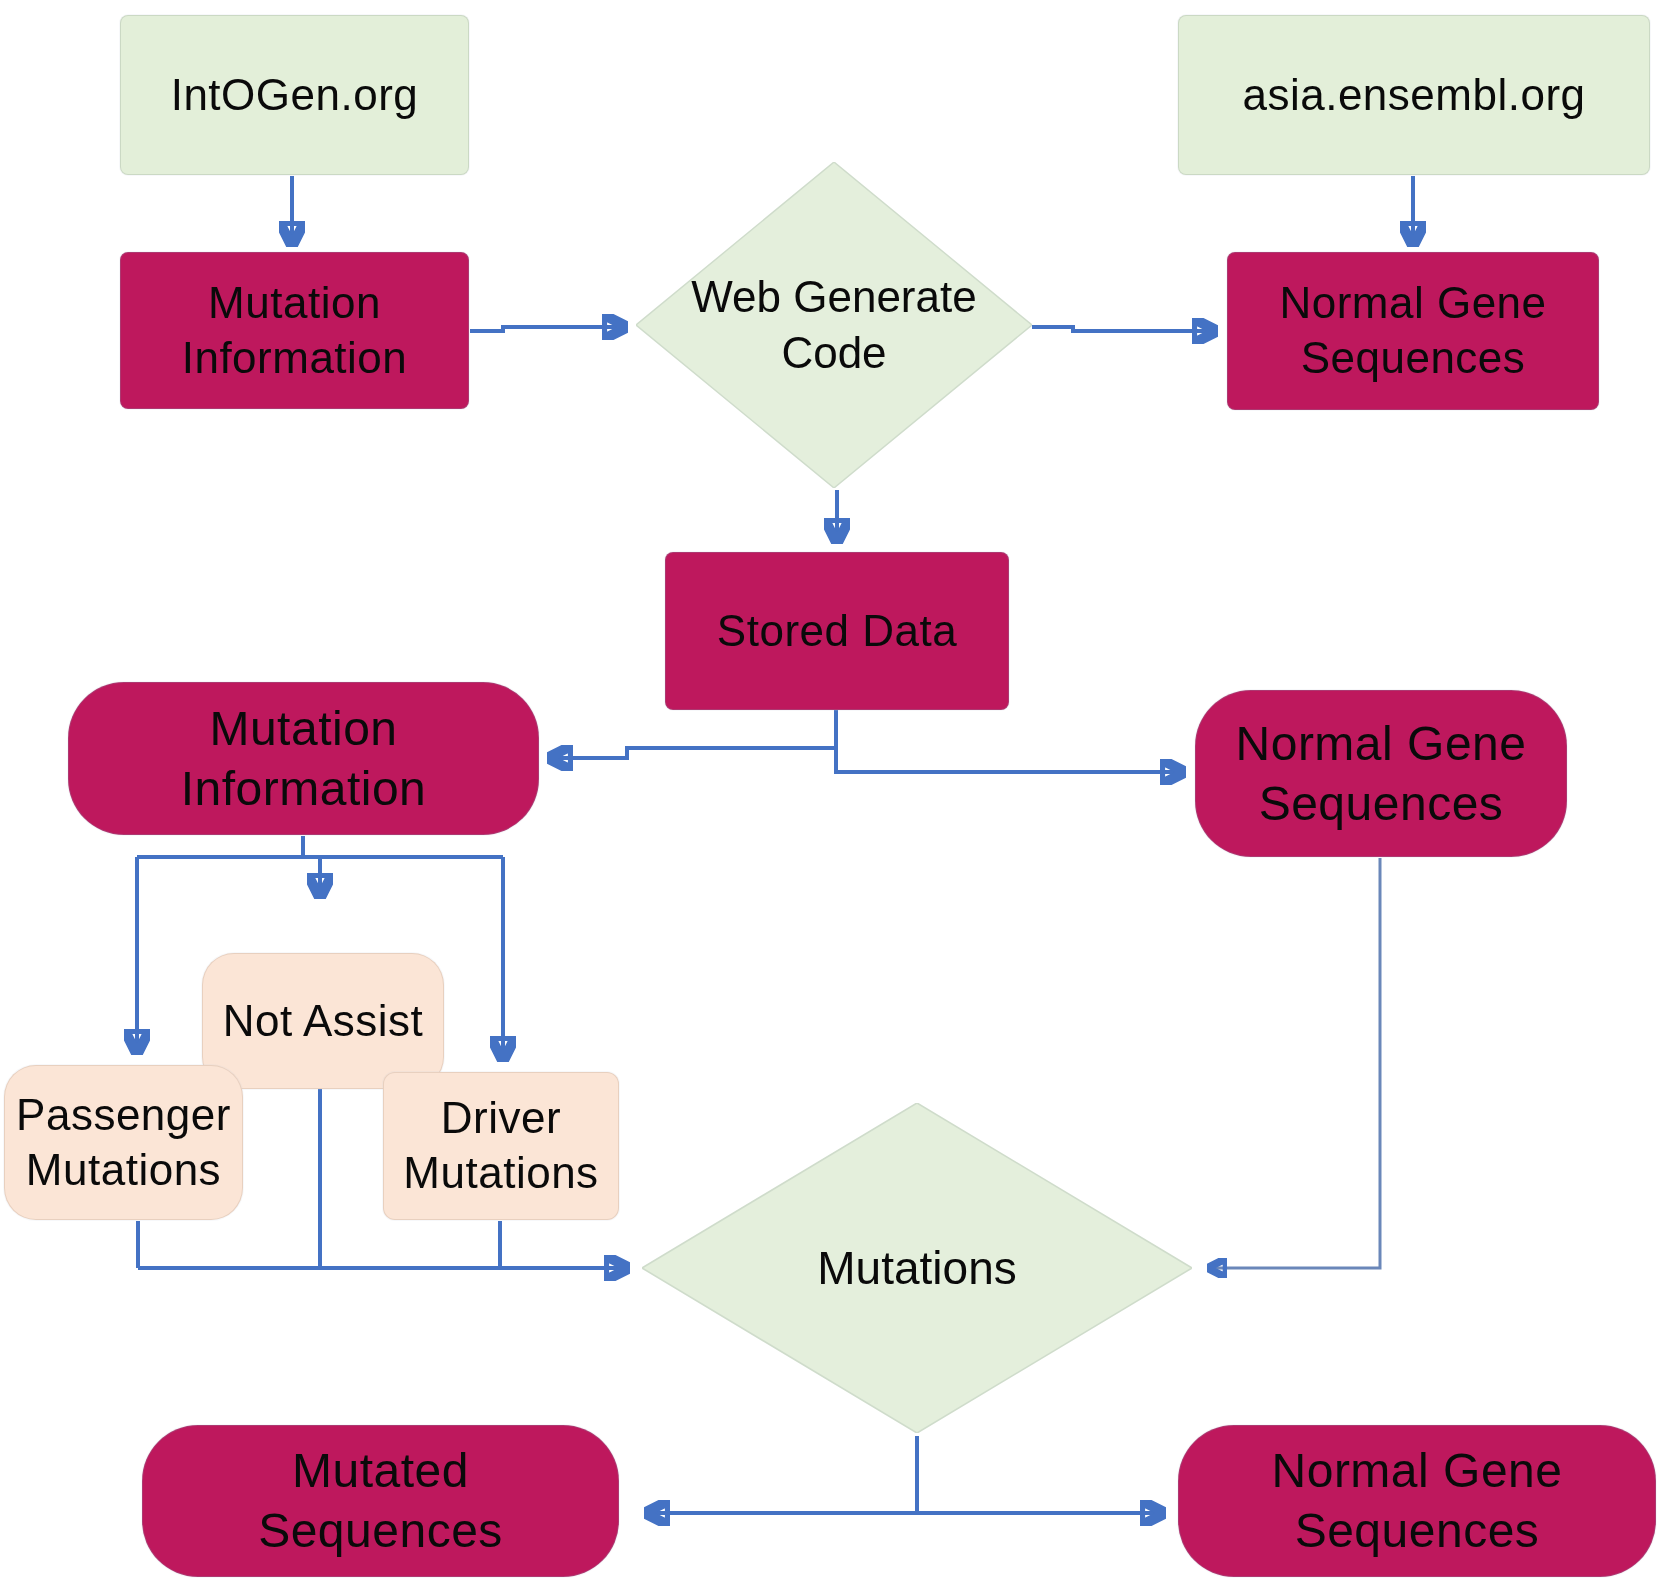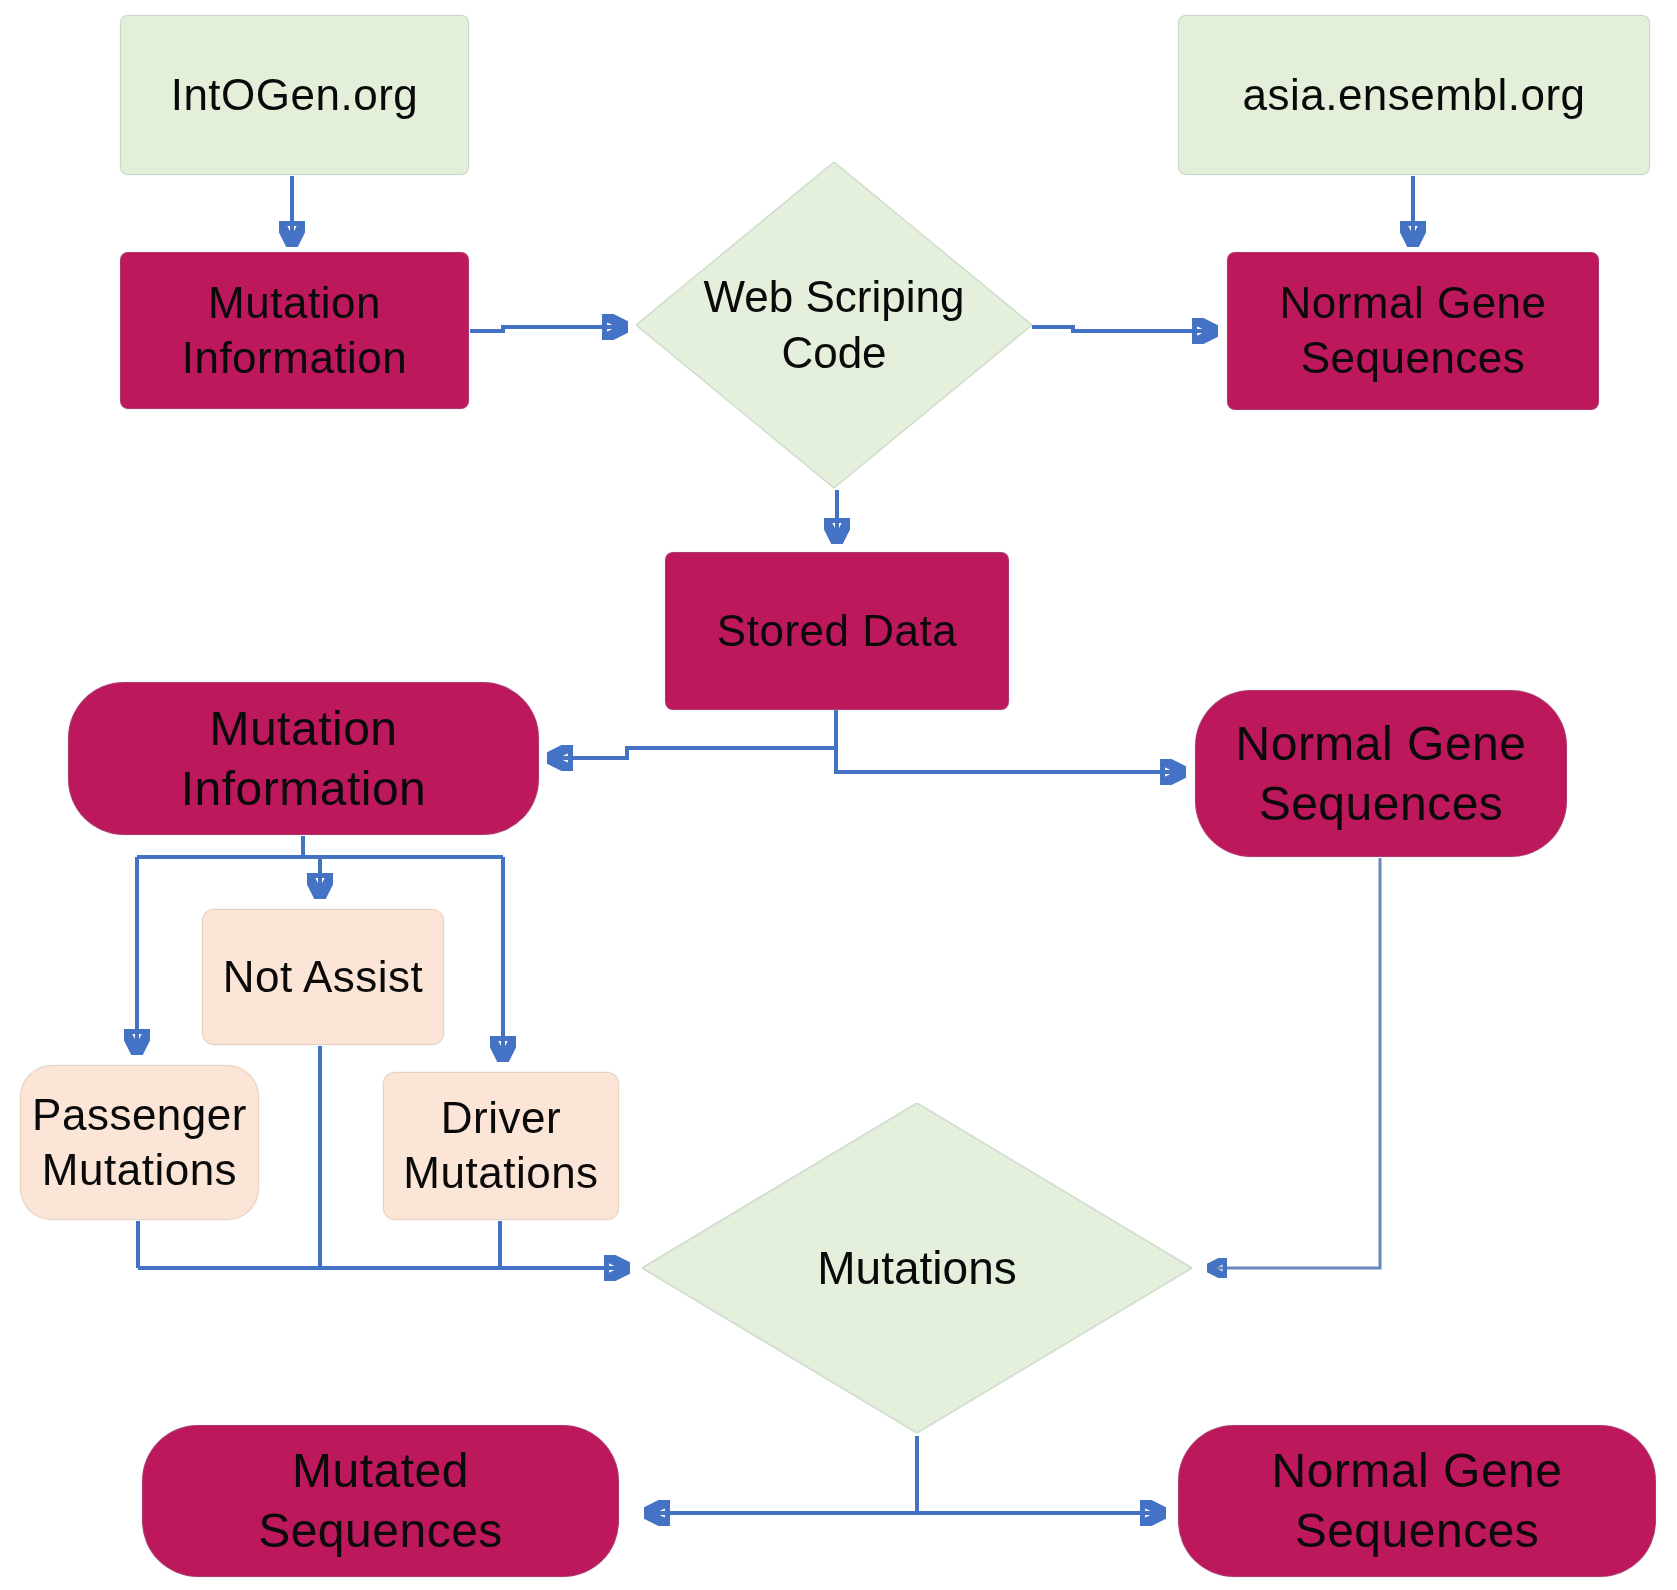--- a/index.html
+++ b/index.html
@@ -84,44 +84,44 @@
   <div class="node rect fill-blue" style="left:1227px;top:252px;width:370px;height:156px">
     <span class="line">Normal Gene</span>
     <span class="line">Sequences</span>
   </div>
 
   <div class="diamond" style="left:636px;top:162px;width:396px;height:326px">
     <svg class="dshape" viewBox="0 0 100 100" preserveAspectRatio="none">
       <polygon points="50,0 100,50 50,100 0,50"></polygon>
     </svg>
     <div class="dtext" style="font-size:44px">
-      <span class="line">Web Scriping</span>
+      <span class="line">Web Generate</span>
       <span class="line">Code</span>
     </div>
   </div>
 
   <div class="node rect fill-blue" style="left:665px;top:552px;width:342px;height:156px">
     <span class="line">Stored Data</span>
   </div>
 
   <div class="node rect r-big fill-blue big" style="left:68px;top:682px;width:469px;height:151px">
     <span class="line">Mutation</span>
     <span class="line">Information</span>
   </div>
 
   <div class="node rect r-big fill-blue big" style="left:1195px;top:690px;width:370px;height:165px">
     <span class="line">Normal Gene</span>
     <span class="line">Sequences</span>
   </div>
 
-  <div class="node rect fill-peach" style="left:202px;top:909px;width:240px;height:134px;border-radius:12px">
+  <div class="node rect fill-peach" style="left:202px;top:953px;width:240px;height:134px;border-radius:32px">
     <span class="line">Not Assist</span>
   </div>
 
-  <div class="node rect fill-peach" style="left:20px;top:1065px;width:237px;height:153px;border-radius:32px">
+  <div class="node rect fill-peach" style="left:4px;top:1065px;width:237px;height:153px;border-radius:32px">
     <span class="line">Passenger</span>
     <span class="line">Mutations</span>
   </div>
 
   <div class="node rect fill-peach" style="left:383px;top:1072px;width:234px;height:146px;border-radius:12px">
     <span class="line">Driver</span>
     <span class="line">Mutations</span>
   </div>
 
   <div class="diamond" style="left:642px;top:1103px;width:550px;height:330px">

